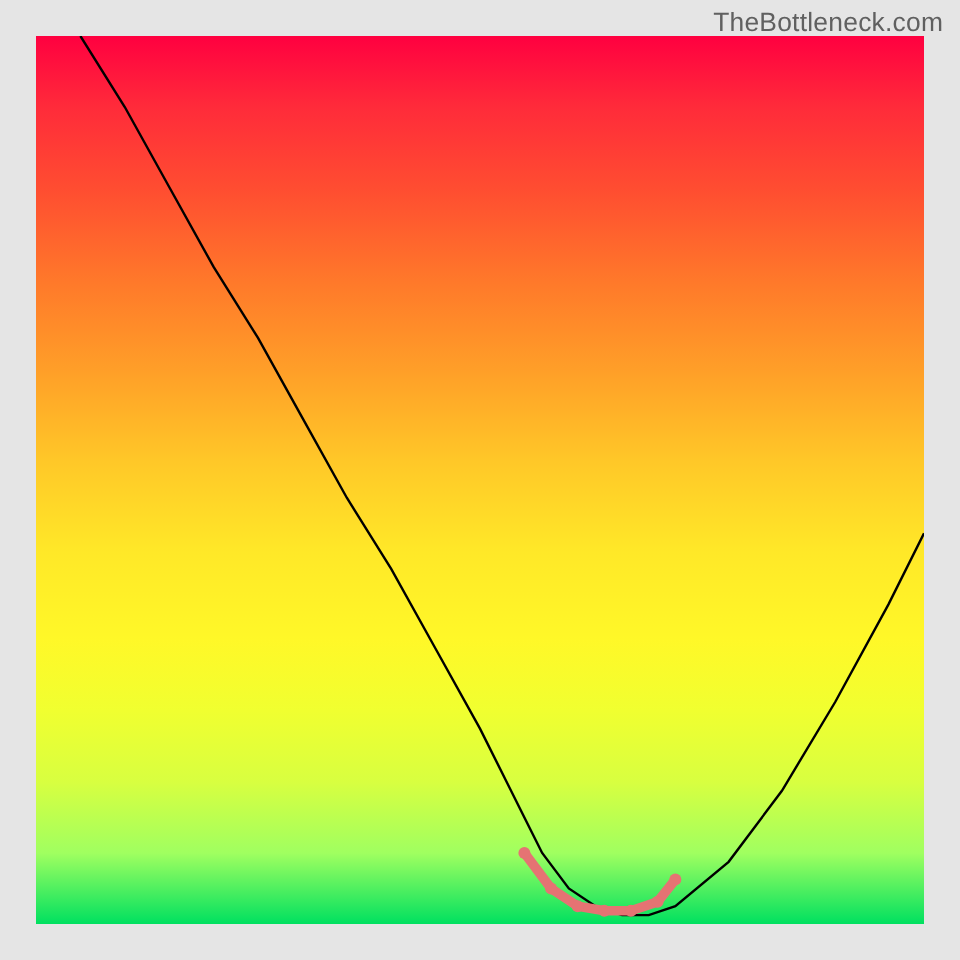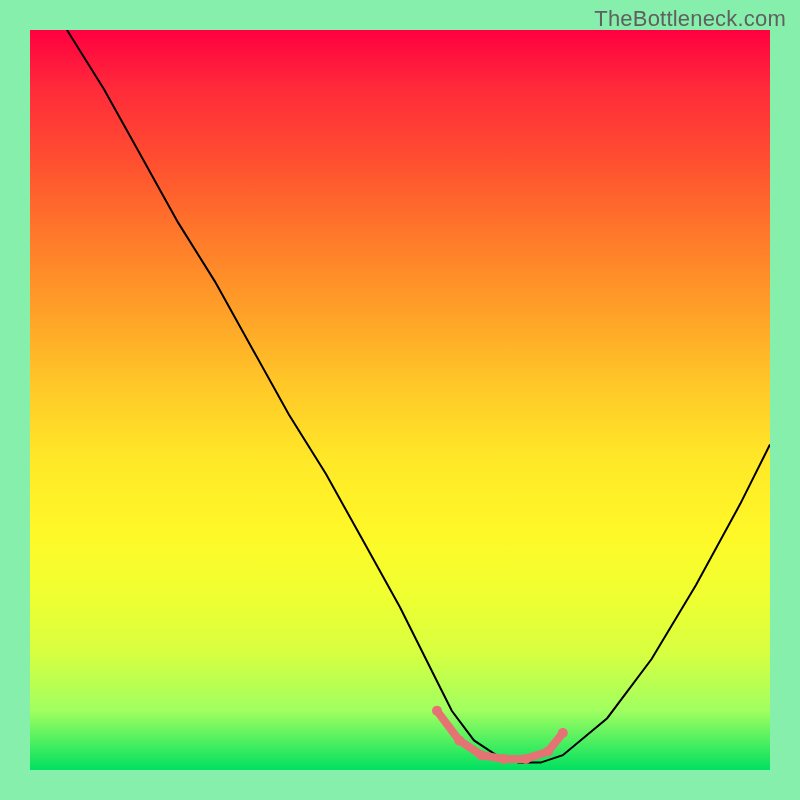--- a/index.html
+++ b/index.html
@@ -8,21 +8,21 @@
     width: 800px;
     height: 800px;
     overflow: hidden;
     font-family: Arial, Helvetica, sans-serif;
     background: #000;
   }
   .frame {
     position: relative;
     width: 800px;
     height: 800px;
-    background: #86efac;
+    background: #e5e5e5;
   }
   .plot-area {
     position: absolute;
     left: 30px;
     top: 30px;
     width: 740px;
     height: 740px;
     background: linear-gradient(to bottom,
       #ff0040 0%,
       #ff2b3a 8%,

